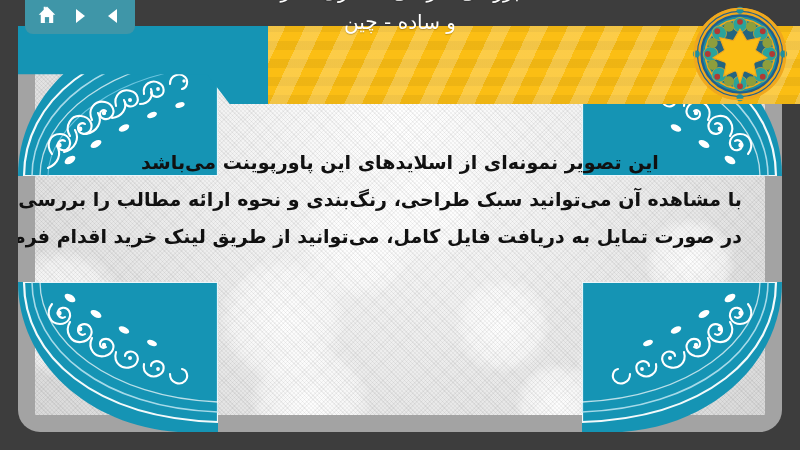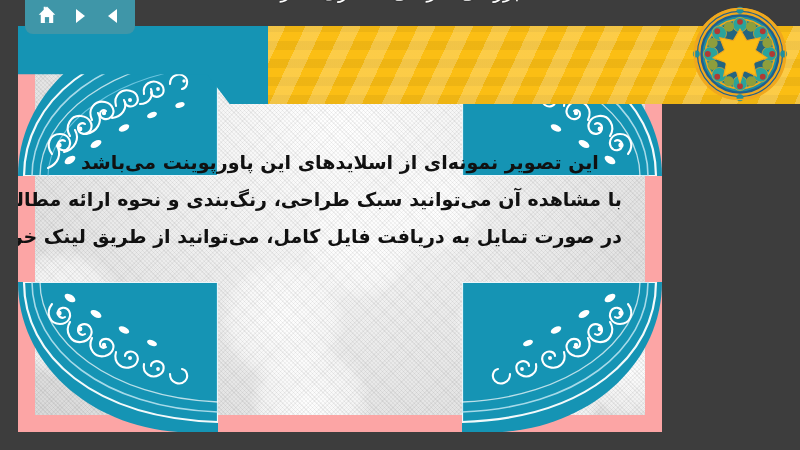--- a/index.html
+++ b/index.html
@@ -43,25 +43,26 @@
     justify-content: center;
     cursor: pointer;
   }
   .navbtn svg { display: block; }
 
   
   #slide {
     position: absolute;
     left: 18px;
     top: 26px;
-    width: 644px;
+    width: 764px;
     height: 406px;
-    background: #fca5a5;
+    background: #a3a3a3;
     overflow: hidden;
     z-index: 10;
+    border-radius: 22px;
   }
 
   
   #slide-inner {
     position: absolute;
     left: 17px;
     top: 17px;
     right: 17px;
     bottom: 17px;
     background:
@@ -341,20 +342,21 @@
       <span class="bl">در صورت تمایل به دریافت فایل کامل، می‌توانید از طریق لینک خرید اقدام فرمایید</span>
     </div>
 
   </div>
 
   <div id="teal-tail"></div>
   <div id="yellow-banner"></div>
 
   <div id="header-text">
     <span class="hl">بررسی طراحی معماری دفتر</span>
+    <span class="hl">و ساده - چین</span>
   </div>
 
   <div id="mandala">
     <svg viewBox="0 0 100 100" width="96" height="96">
       <circle cx="50" cy="50" r="48" fill="#f0a81e"></circle>
       <circle cx="50" cy="50" r="45" fill="#1f5f8f"></circle>
       <circle cx="50" cy="50" r="42.5" fill="none" stroke="#f0a81e" stroke-width="2.4"></circle>
       <circle cx="50" cy="50" r="39" fill="#1f8f9f"></circle>
       <circle cx="50" cy="50" r="36" fill="none" stroke="#f0a81e" stroke-width="1.8"></circle>
       <g>

